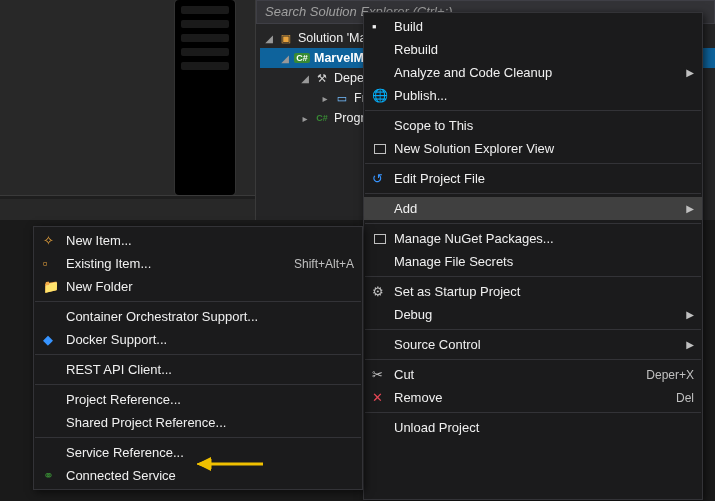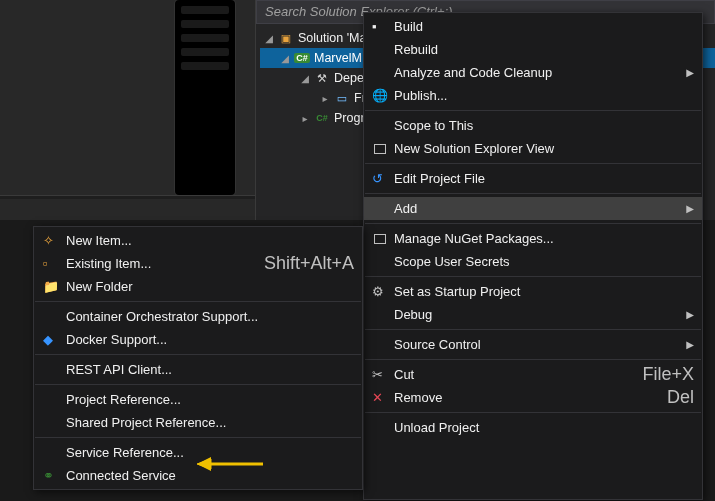--- a/index.html
+++ b/index.html
@@ -63,21 +63,21 @@
     left: 363px; top: 12px; width: 340px; height: 488px;
   }
   .menu-row {
     display:flex; align-items:center; height:23px;
     padding: 0 8px 0 2px;
     cursor: default;
   }
   .menu-row.highlight { background:#404040; }
   .m-iconcol { width:28px; display:flex; align-items:center; justify-content:center; }
   .m-label { flex:1; white-space:nowrap; overflow:hidden; }
-  .m-short { color:#c0c0c0; padding-left:8px; font-size:18px; }
+  .m-short { color:#c0c0c0; padding-left:8px; font-size:12px; }
   .m-arrow { color:#c0c0c0; font-size:10px; width:12px; text-align:right;}
   .menu-sep { height:1px; background:#333337; margin:3px 1px; }
 
   .m-icon { width:16px; height:16px; }
   .ic-build { color:#f0f0f0;}
   .ic-globe { color:#3794ff;}
   .ic-window { border:1px solid #c0c0c0; width:12px; height:10px;}
   .ic-edit { color:#3794ff;}
   .ic-nuget { border:1px solid #c0c0c0; width:12px; height:10px;}
   .ic-gear { color:#c0c0c0;}
@@ -121,21 +121,21 @@
     <div class="tree-row">
       <span class="twist">◢</span>
       <span class="ticon sln-icon">▣</span>
       <span>Solution 'Ma</span>
     </div>
     <div class="tree-row sel indent1">
       <span class="twist">◢</span>
       <span class="ticon">
           <span class="csharp-badge">C#</span>
         </span>
-      <span style="font-weight:400">MarvelM</span>
+      <span style="font-weight:700">MarvelM</span>
     </div>
     <div class="tree-row indent2">
       <span class="twist">◢</span>
       <span class="ticon wrench">⚒</span>
       <span>Deper</span>
     </div>
     <div class="tree-row indent3">
       <span class="twist">▸</span>
       <span class="ticon frame">▭</span>
       <span>Fra</span>
@@ -196,21 +196,21 @@
   </div>
   <div class="menu-sep"></div>
   <div class="menu-row">
     <div class="m-iconcol">
         <span class="ic-nuget"></span>
       </div>
     <div class="m-label">Manage NuGet Packages...</div>
   </div>
   <div class="menu-row">
     <div class="m-iconcol"></div>
-    <div class="m-label">Scope User Secrets</div>
+    <div class="m-label">Manage File Secrets</div>
   </div>
   <div class="menu-sep"></div>
   <div class="menu-row">
     <div class="m-iconcol">
         <span class="m-icon ic-gear">⚙</span>
       </div>
     <div class="m-label">Set as Startup Project</div>
   </div>
   <div class="menu-row">
     <div class="m-iconcol"></div>
@@ -222,21 +222,21 @@
     <div class="m-iconcol"></div>
     <div class="m-label">Source Control</div>
     <div class="m-arrow">▶</div>
   </div>
   <div class="menu-sep"></div>
   <div class="menu-row">
     <div class="m-iconcol">
         <span class="m-icon ic-cut">✂</span>
       </div>
     <div class="m-label">Cut</div>
-    <div class="m-short">File+X</div>
+    <div class="m-short">Deper+X</div>
   </div>
   <div class="menu-row">
     <div class="m-iconcol">
         <span class="m-icon ic-remove">✕</span>
       </div>
     <div class="m-label">Remove</div>
     <div class="m-short">Del</div>
   </div>
   <div class="menu-sep"></div>
   <div class="menu-row">

